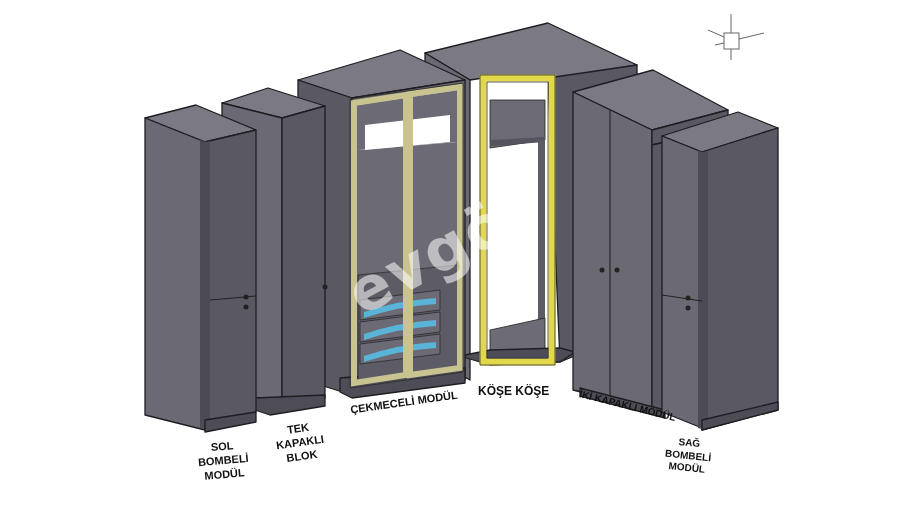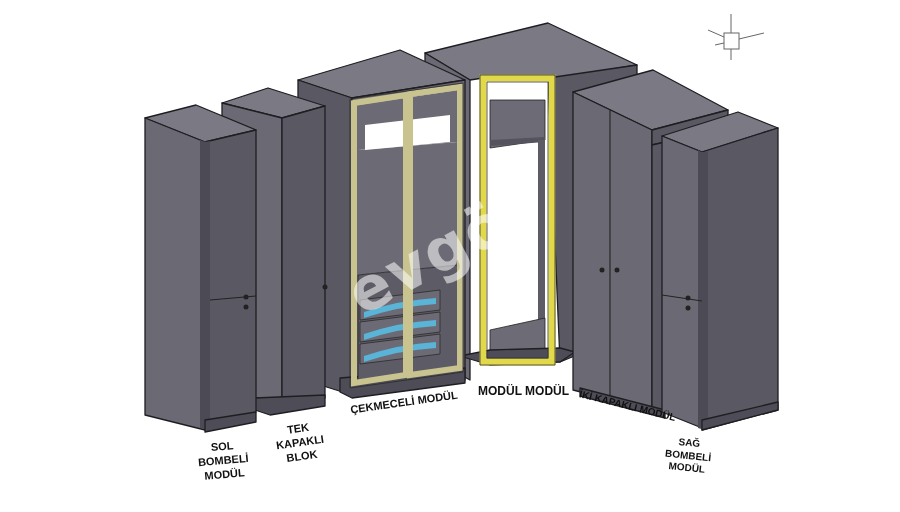--- a/index.html
+++ b/index.html
@@ -132,21 +132,21 @@
   <div>TEK</div>
   <div>KAPAKLI</div>
   <div>BLOK</div>
 </div>
 
 <div class="lbl" style="left:350px; top:396px; transform:rotate(-8deg);">
   <div>ÇEKMECELİ MODÜL</div>
 </div>
 
 <div class="lbl" style="left:478px; top:384px; font-size:12px;">
-  <div>MODÜL MODÜL</div>
+  <div>KÖŞE KÖŞE</div>
 </div>
 
 <div class="lbl" style="left:578px; top:400px; font-size:10px; transform:rotate(14deg);">
   <div>İKİ KAPAKLI MODÜL</div>
 </div>
 
 <div class="lbl" style="left:665px; top:437px; font-size:10px; transform:rotate(6deg);">
   <div>SAĞ</div>
   <div>BOMBELİ</div>
   <div>MODÜL</div>

